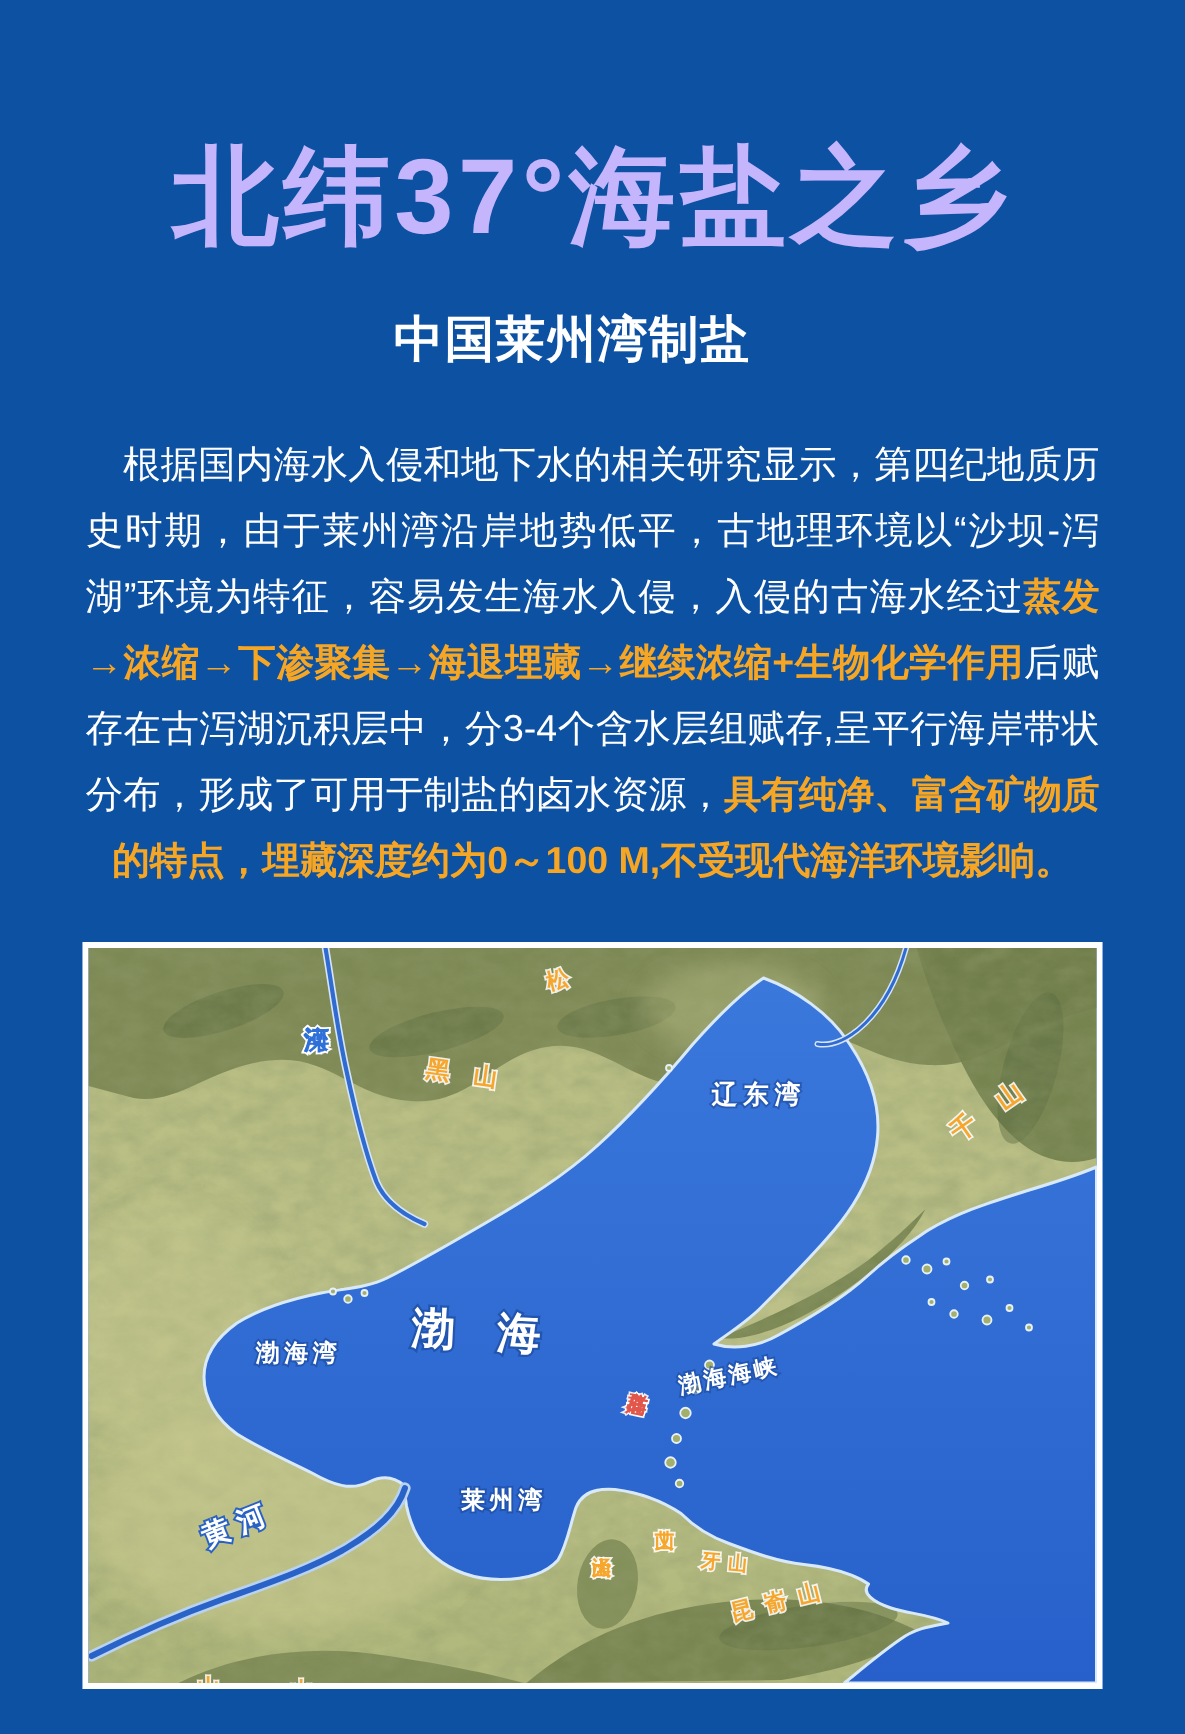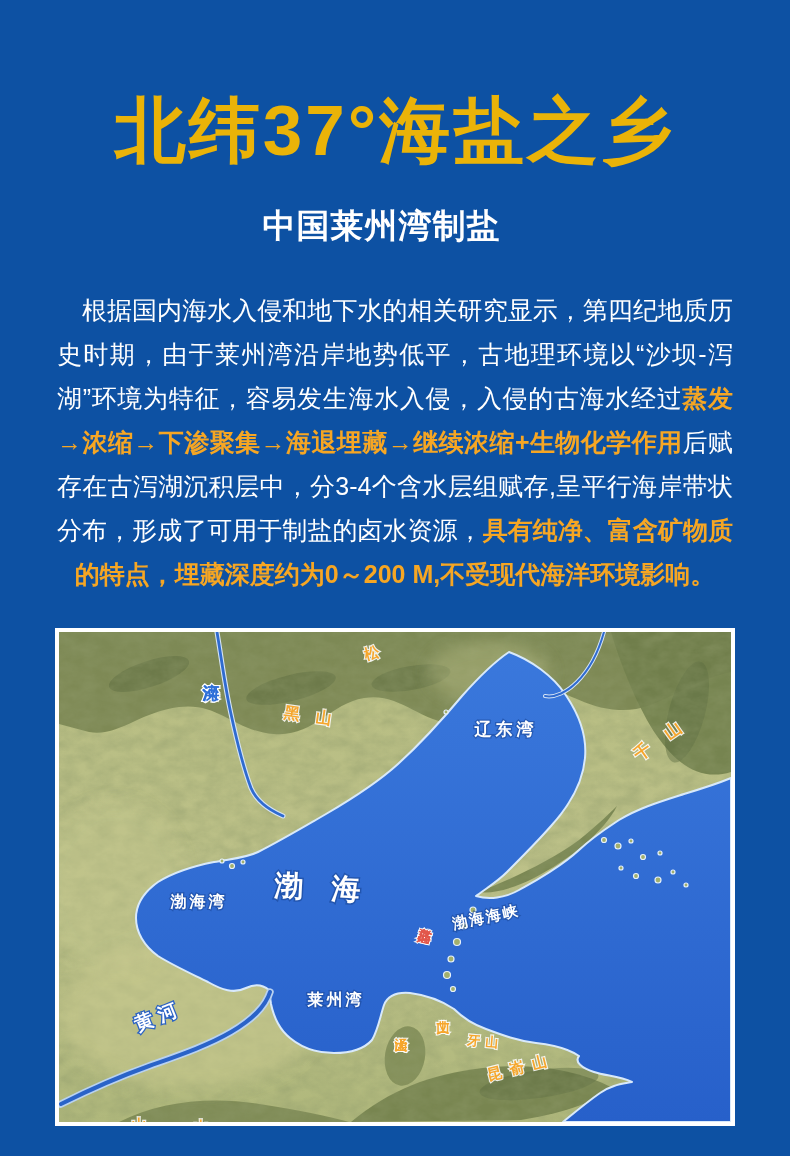--- a/index.html
+++ b/index.html
@@ -6,21 +6,21 @@
   body{
     width:790px;height:1156px;
     background:#0d51a3;
     position:relative;
     overflow:hidden;
     font-family:"Liberation Sans","DejaVu Sans",sans-serif;
   }
   .title{
     position:absolute;top:84px;left:0;width:790px;
     text-align:center;
-    color:#eab308;
+    color:#c4b5fd;
     font-size:71px;
     font-weight:bold;
     letter-spacing:3px;
     white-space:nowrap;
   }
   .subtitle{
     position:absolute;top:204px;left:0;width:763px;
     display:flex;justify-content:center;align-items:flex-end;
     white-space:nowrap;
   }
@@ -63,21 +63,21 @@
 </head>
 <body>
 
 <div class="title">北纬37°海盐之乡</div>
 
 <div class="subtitle">
   <span class="st-plain">中国莱州湾</span>
   <span class="st-plain">制盐</span>
 </div>
 
-<p class="paragraph" id="para"><span>根据国内海水入侵和地下水的相关研究显示，第四纪地质历史时期，由于莱州湾沿岸地势低平，古地理环境以“沙坝-泻湖”环境为特征，容易发生海水入侵，入侵的古海水经过</span><span class="hl">蒸发→浓缩→下渗聚集→海退埋藏→继续浓缩+生物化学作用</span><span>后赋存在古泻湖沉积层中，分3-4个含水层组赋存,呈平行海岸带状分布，形成了可用于制盐的卤水资源，</span><span class="hl">具有纯净、富含矿物质的特点，埋藏深度约为0～200 M,不受现代海洋环境影响。</span></p>
+<p class="paragraph" id="para"><span>根据国内海水入侵和地下水的相关研究显示，第四纪地质历史时期，由于莱州湾沿岸地势低平，古地理环境以“沙坝-泻湖”环境为特征，容易发生海水入侵，入侵的古海水经过</span><span class="hl">蒸发→浓缩→下渗聚集→海退埋藏→继续浓缩+生物化学作用</span><span>后赋存在古泻湖沉积层中，分3-4个含水层组赋存,呈平行海岸带状分布，形成了可用于制盐的卤水资源，</span><span class="hl">具有纯净、富含矿物质的特点，埋藏深度约为0～100 M,不受现代海洋环境影响。</span></p>
 
 <div class="map-frame">
   <svg viewBox="0 0 672 490" xmlns="http://www.w3.org/2000/svg">
     <defs>
       <linearGradient id="landGrad" x1="0" y1="0" x2="0" y2="1">
         <stop offset="0" stop-color="#b7bd82"></stop>
         <stop offset="0.55" stop-color="#bdc189"></stop>
         <stop offset="1" stop-color="#b0b87c"></stop>
       </linearGradient>
       <linearGradient id="seaGrad" x1="0" y1="0" x2="0" y2="1">

